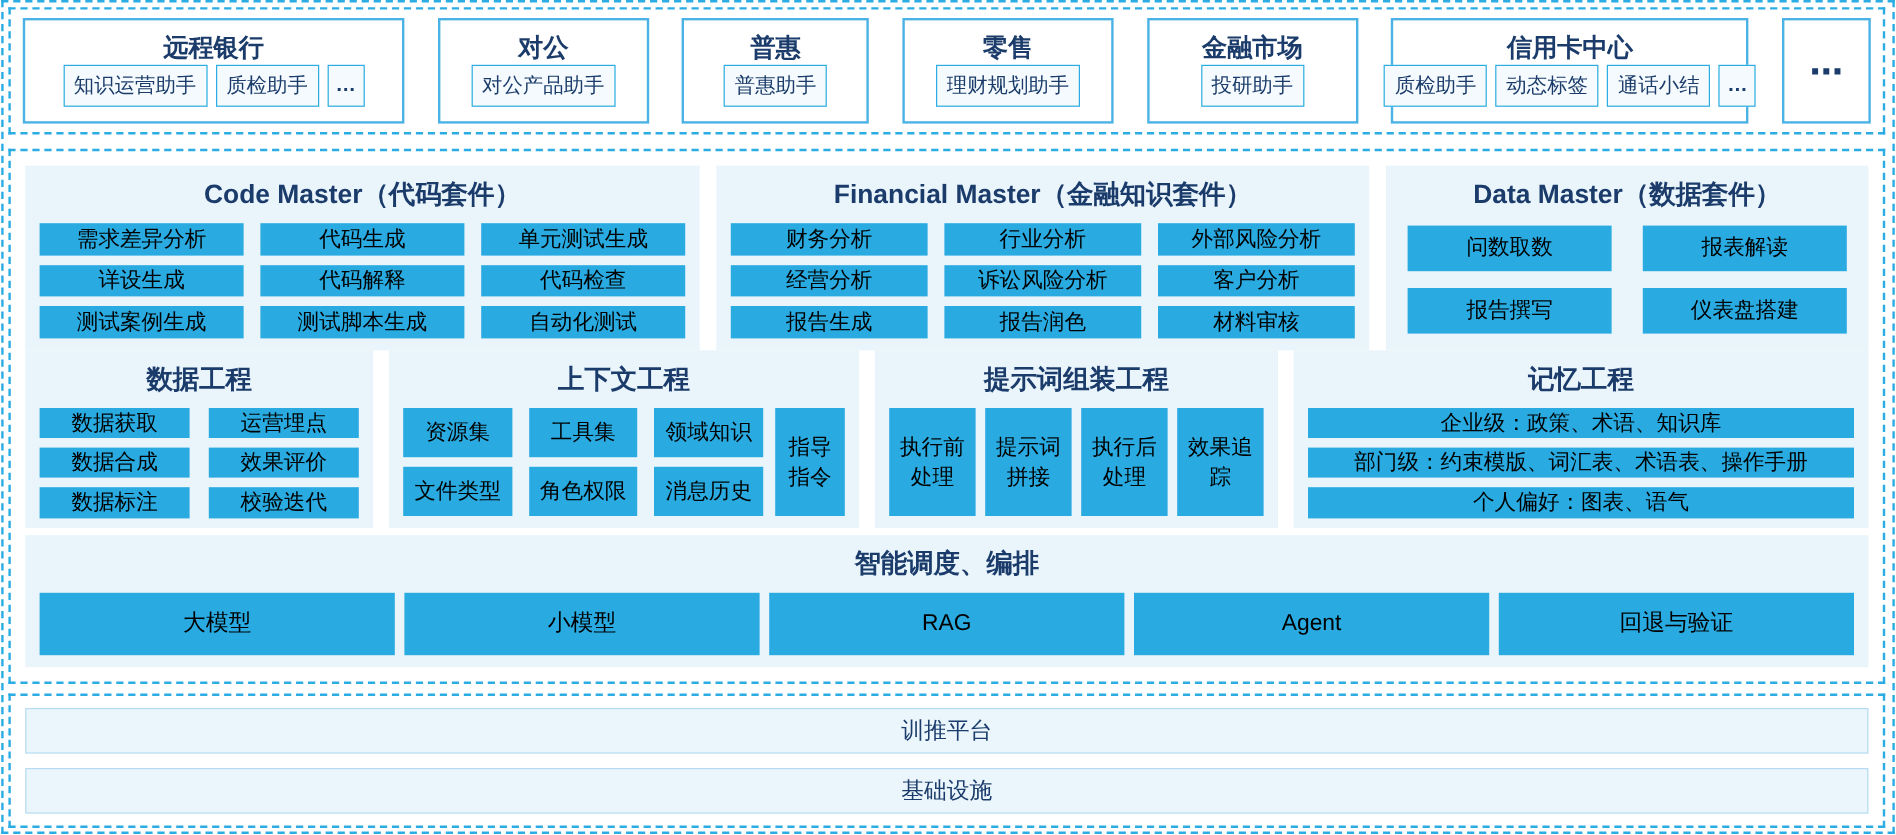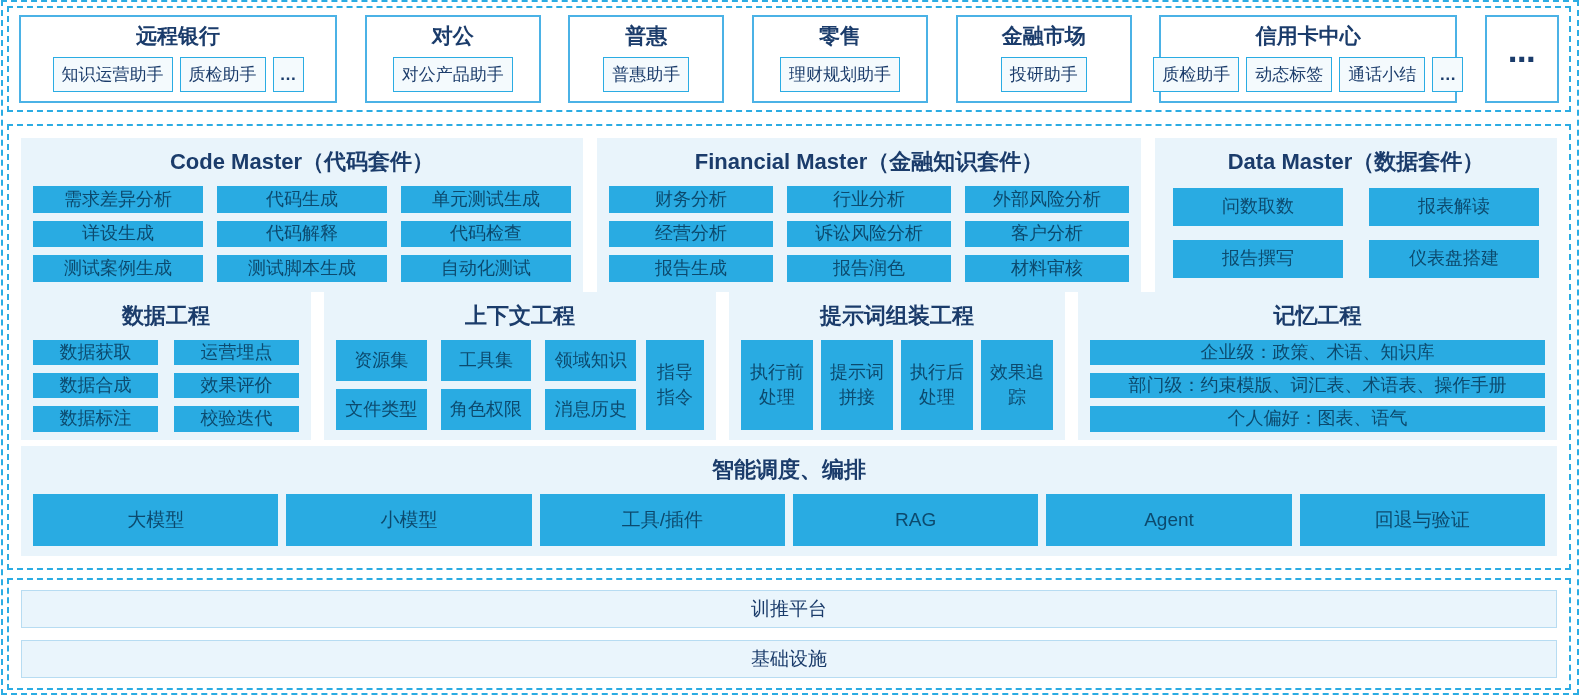--- a/index.html
+++ b/index.html
@@ -4,42 +4,42 @@
 <style>
   *{box-sizing:border-box;margin:0;padding:0}
   html,body{width:1580px;height:696px}
   body{position:relative;background:#fff;font-family:"Liberation Sans","DejaVu Sans",sans-serif;color:#1B3C6B;overflow:hidden}
 
   .page-frame{position:absolute;left:1px;top:0;width:1578px;height:695px;border:2px dashed #2BACE3;pointer-events:none}
   .band{position:absolute;border:2px dashed #2BACE3;background:#fff}
 
   
   .band-top{left:7px;top:6px;width:1564px;height:106px;padding:7px 10px;display:flex;justify-content:space-between;align-items:stretch}
-  .unit{border:2px solid #4BB2E6;background:#fff;display:flex;flex-direction:column;align-items:center;justify-content:space-between;padding:5px 8px 9px}
+  .unit{border:2px solid #4BB2E6;background:#fff;display:flex;flex-direction:column;align-items:center;justify-content:center;padding:5px 8px 9px}
   .u0{width:318px}.u1{width:176px}.u2{width:156px}.u3{width:176px}.u4{width:176px}.u5{width:298px}
   .unit-title{font-size:21px;font-weight:bold}
   .unit-chips{display:flex;gap:7px;align-items:stretch}
   .chip-light{border:1.5px solid #2BACE3;background:#F4FAFD;font-size:17px;padding:5px 8px;white-space:nowrap;display:flex;align-items:center;color:#1B3C6B}
   .chip-ellipsis{padding:5px 6px;font-weight:bold}
   .more-box{border:2px solid #4BB2E6;width:74px;display:flex;align-items:center;justify-content:center;font-size:28px;font-weight:bold}
 
   
   .band-main{left:7px;top:124px;width:1564px;height:446px;padding:12px;display:flex;flex-direction:column}
   .row1{display:flex;gap:14px;height:154px;}
   .row2{display:flex;gap:13px;height:148px;margin-bottom:6px}
   .panel{background:#E9F4FB;padding:6px 12px 10px;display:flex;flex-direction:column}
   .panel-title{font-size:22px;font-weight:bold;text-align:center;padding:3px 0 9px}
   .grid{flex:1;display:grid;gap:8px 14px}
   .g3{grid-template-columns:repeat(3,1fr)}
   .g2{grid-template-columns:repeat(2,1fr)}
   .suite-code{width:562px}
   .suite-fin{flex:1}
   .suite-data{width:402px}
   .suite-data .grid{gap:14px 26px;margin:2px 6px 4px}
-  .chip-blue{background:#29ABE2;color:#0c4a6e;font-size:18px;display:flex;align-items:center;justify-content:center;text-align:center;line-height:1.4}
+  .chip-blue{background:#29ABE2;color:#000000;font-size:18px;display:flex;align-items:center;justify-content:center;text-align:center;line-height:1.4}
   .eng-data{width:290px}
   .eng-data .grid{gap:8px 16px}
   .eng-context{width:392px}
   .panel-body{flex:1;display:flex;gap:10px}
   .context-grid{flex:1;display:grid;grid-template-columns:repeat(3,1fr);gap:8px 14px}
   .side-chip{width:58px;padding:0 9px}
   .eng-prompt{width:336px}
   .prompt-body{flex:1;display:flex;gap:8px}
   .prompt-chip{flex:1;padding:0 6px}
   .eng-memory{flex:1}
@@ -200,21 +200,20 @@
         <div class="chip-blue memory-bar">个人偏好：图表、语气</div>
       </div>
     </div>
   </div>
 
   <div class="panel row3">
     <div class="panel-title">智能调度、编排</div>
     <div class="orch-body">
       <div class="chip-blue orch-item">大模型</div>
       <div class="chip-blue orch-item">小模型</div>
-      <div class="chip-blue orch-item">工具/插件</div>
       <div class="chip-blue orch-item">RAG</div>
       <div class="chip-blue orch-item">Agent</div>
       <div class="chip-blue orch-item">回退与验证</div>
     </div>
   </div>
 </div>
 
 <div class="band band-bottom">
   <div class="plat-bar">训推平台</div>
   <div class="plat-bar">基础设施</div>

